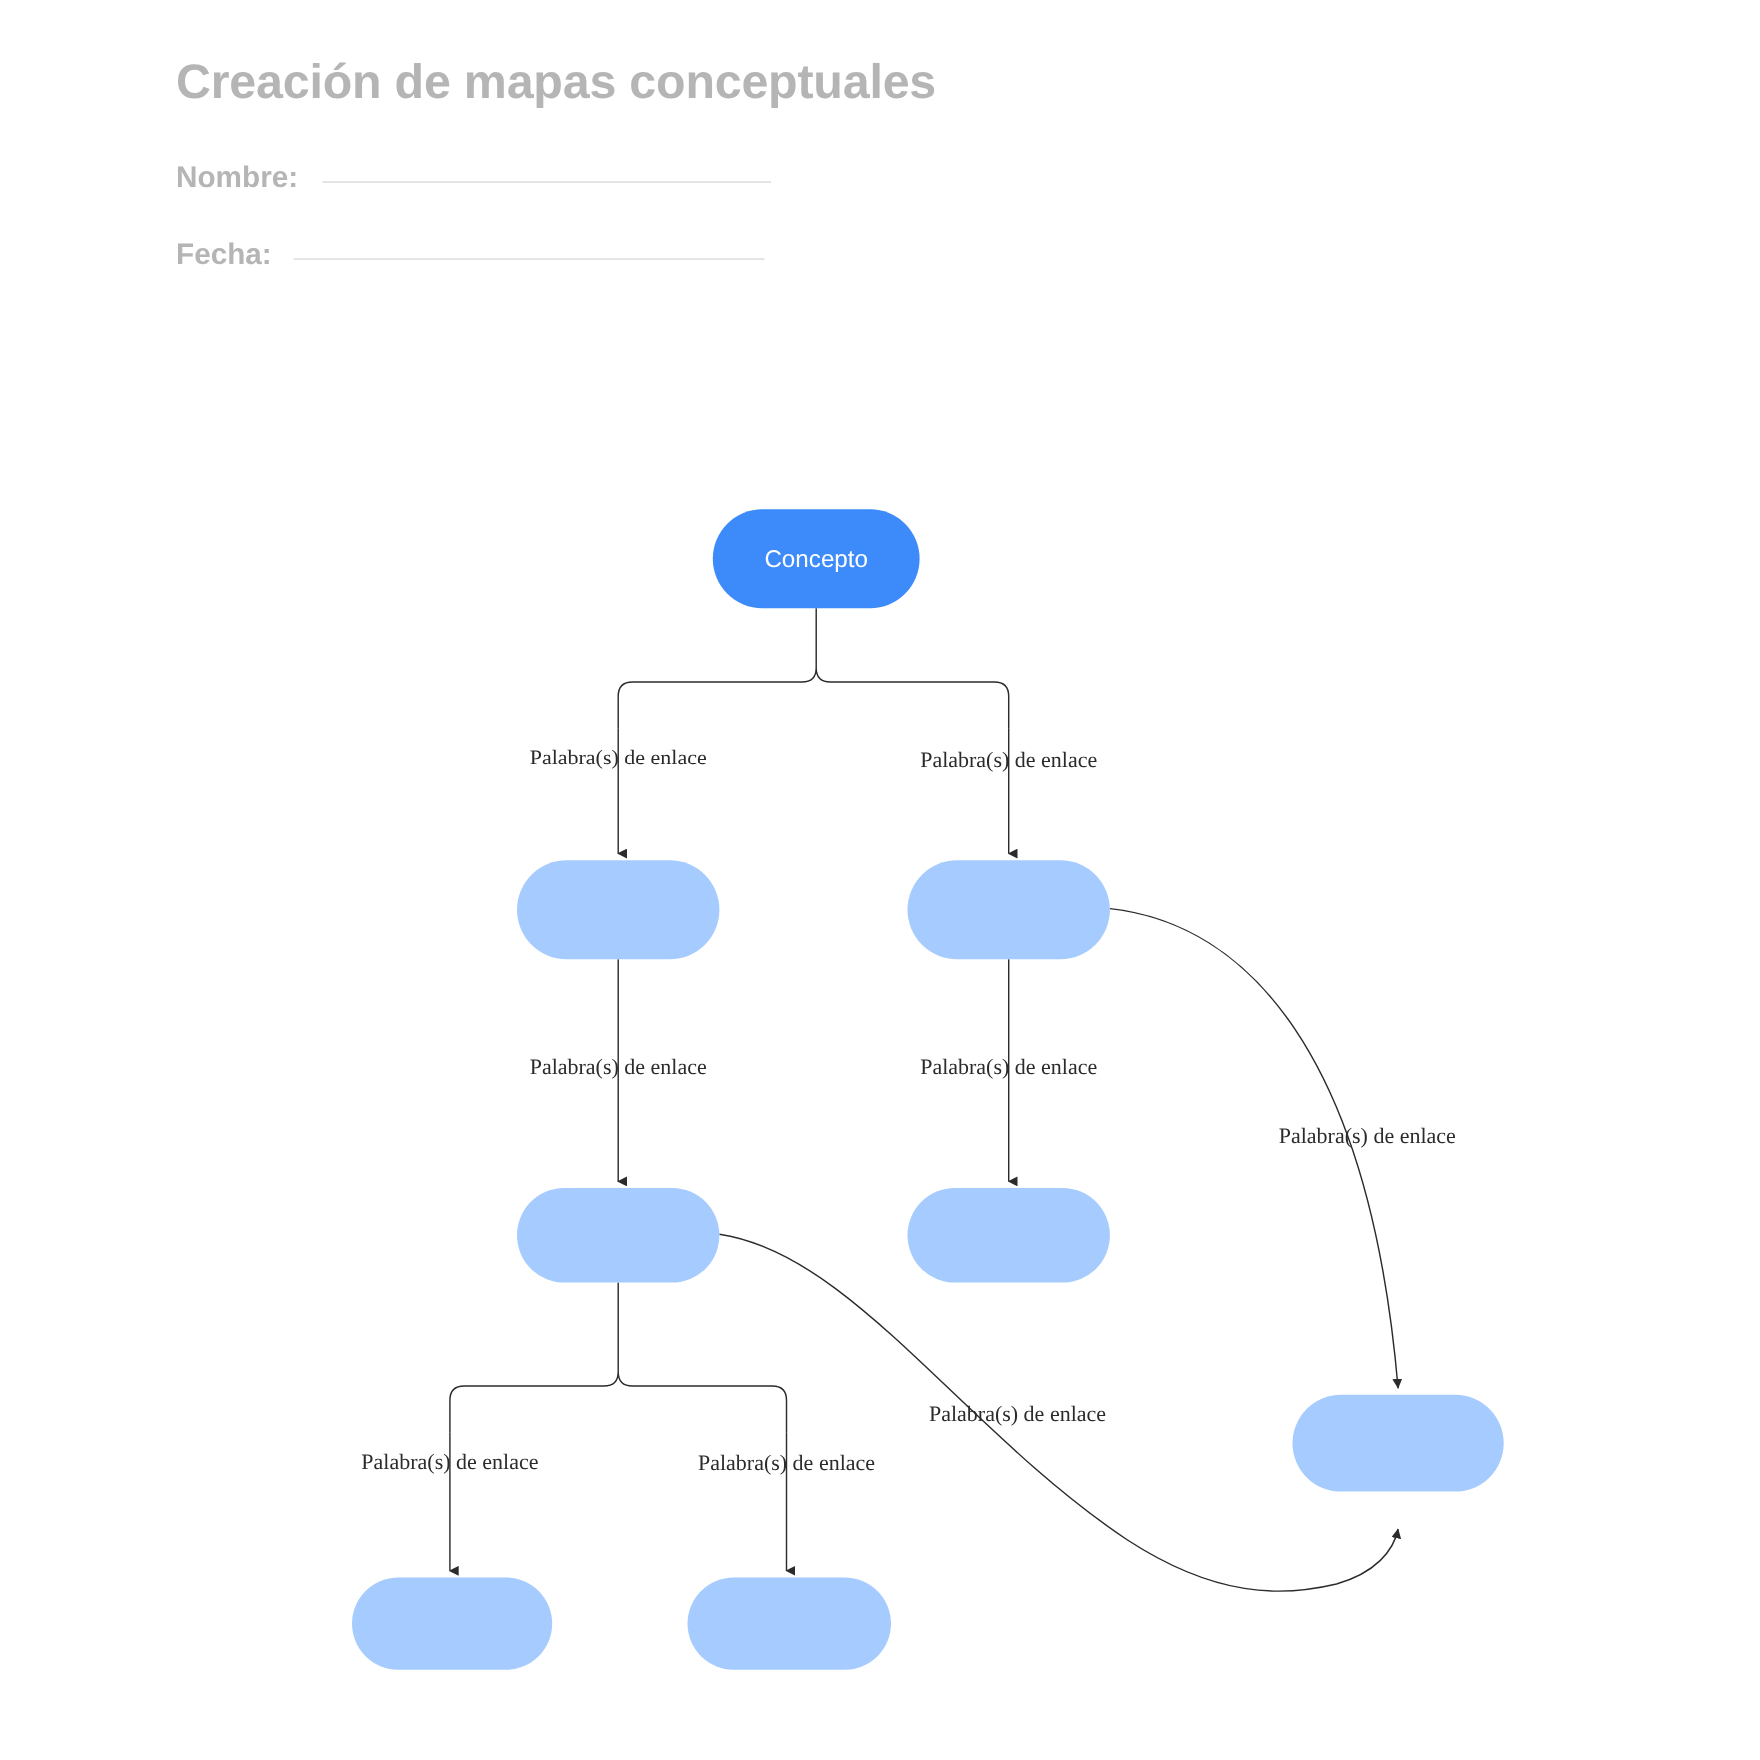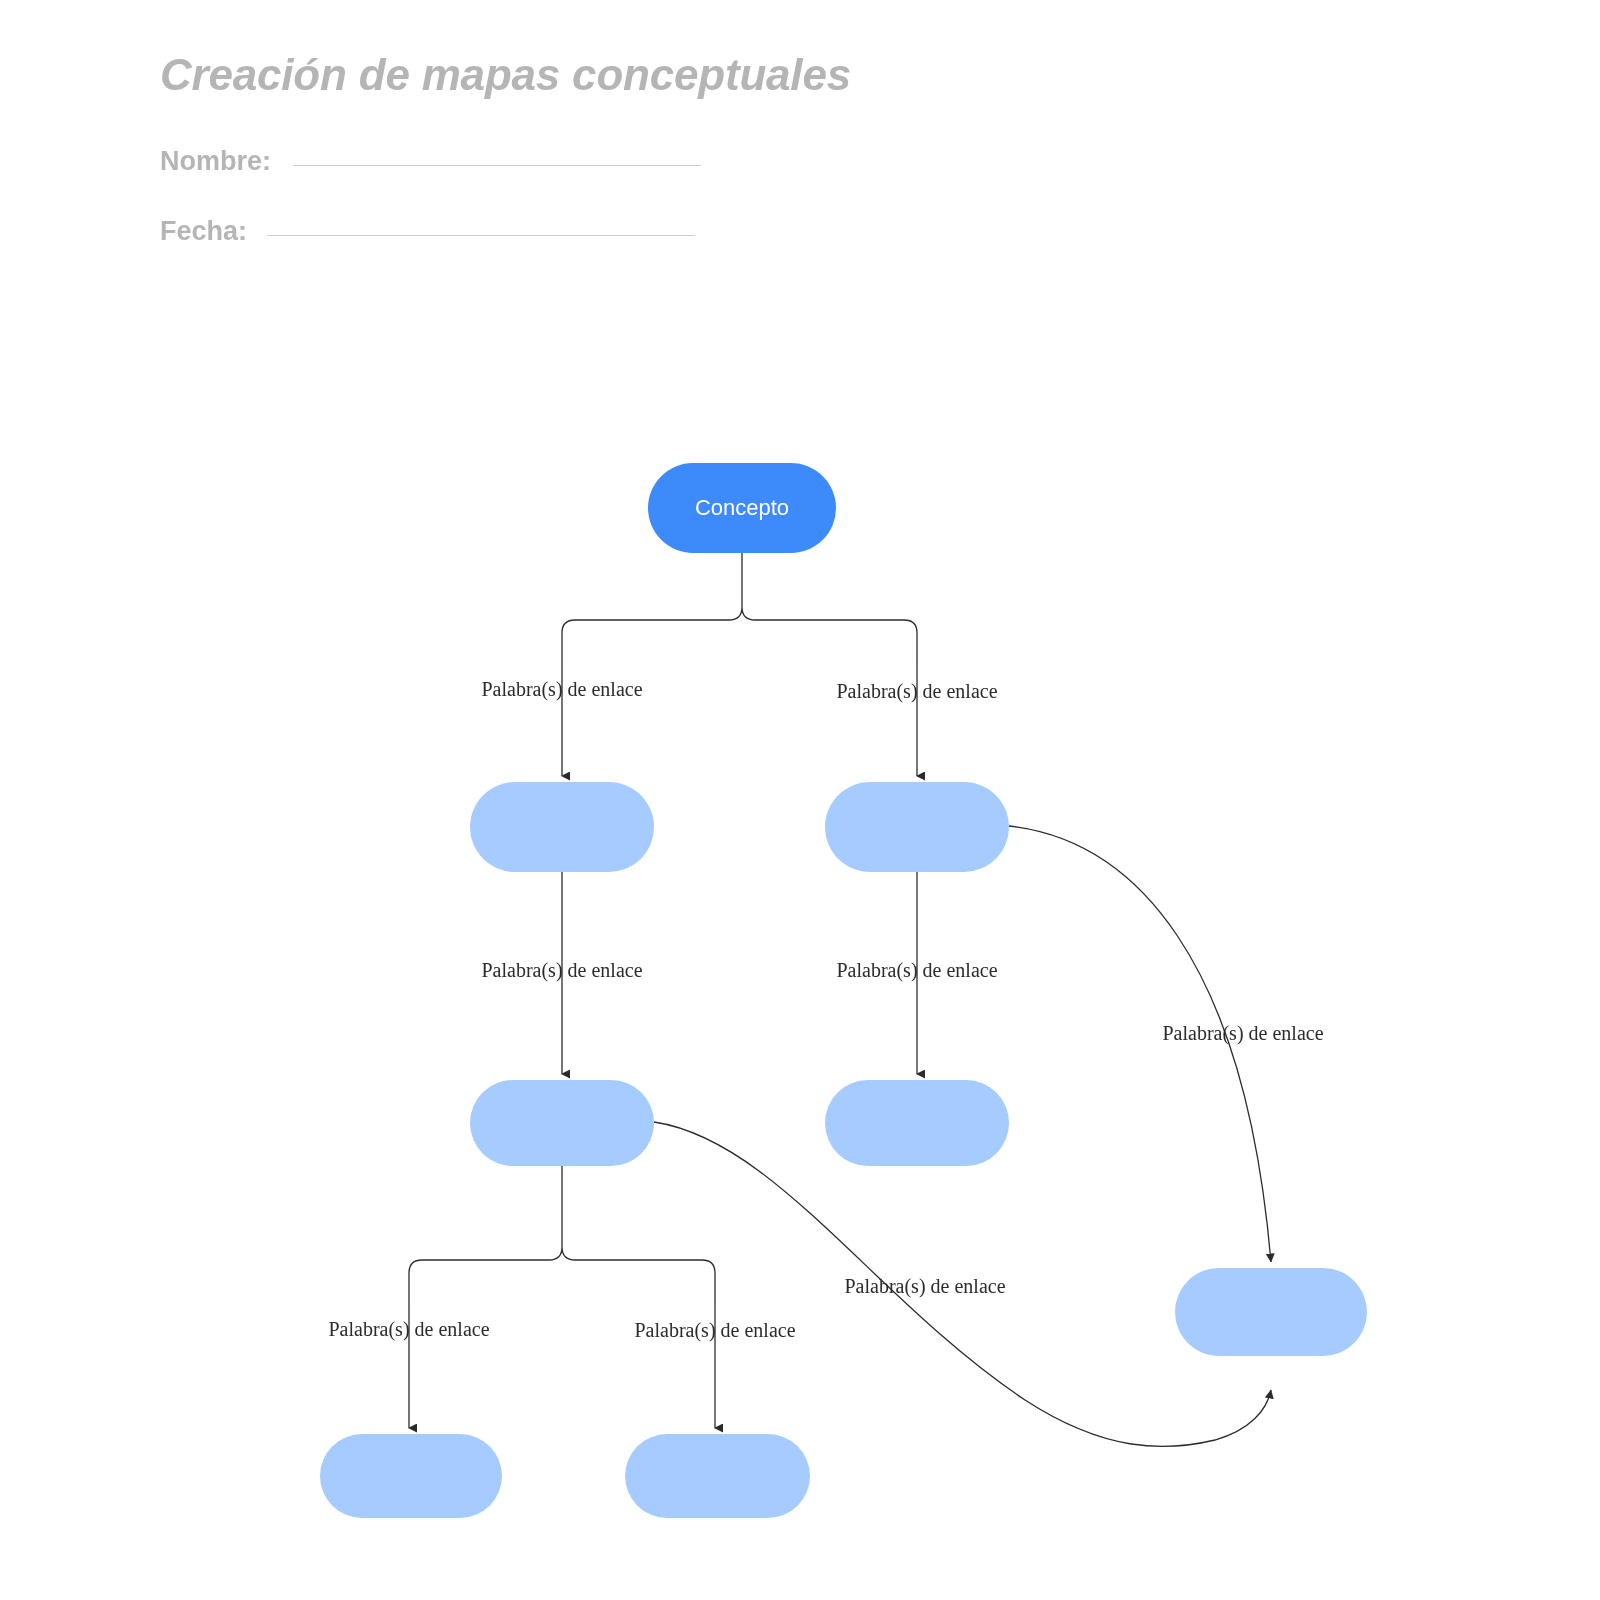--- a/index.html
+++ b/index.html
@@ -22,21 +22,20 @@
   
   #worksheet-title {
     position: absolute;
     left: 160px;
     top: 50px;
     font-size: 44px;
     font-weight: bold;
     color: #b5b5b5;
     letter-spacing: -0.2px;
     white-space: nowrap;
-    font-style: italic;
   }
   .form-row {
     position: absolute;
     display: flex;
     align-items: baseline;
     white-space: nowrap;
   }
   #form-row-nombre { left: 160px; top: 146px; }
   #form-row-fecha  { left: 160px; top: 216px; }
 

